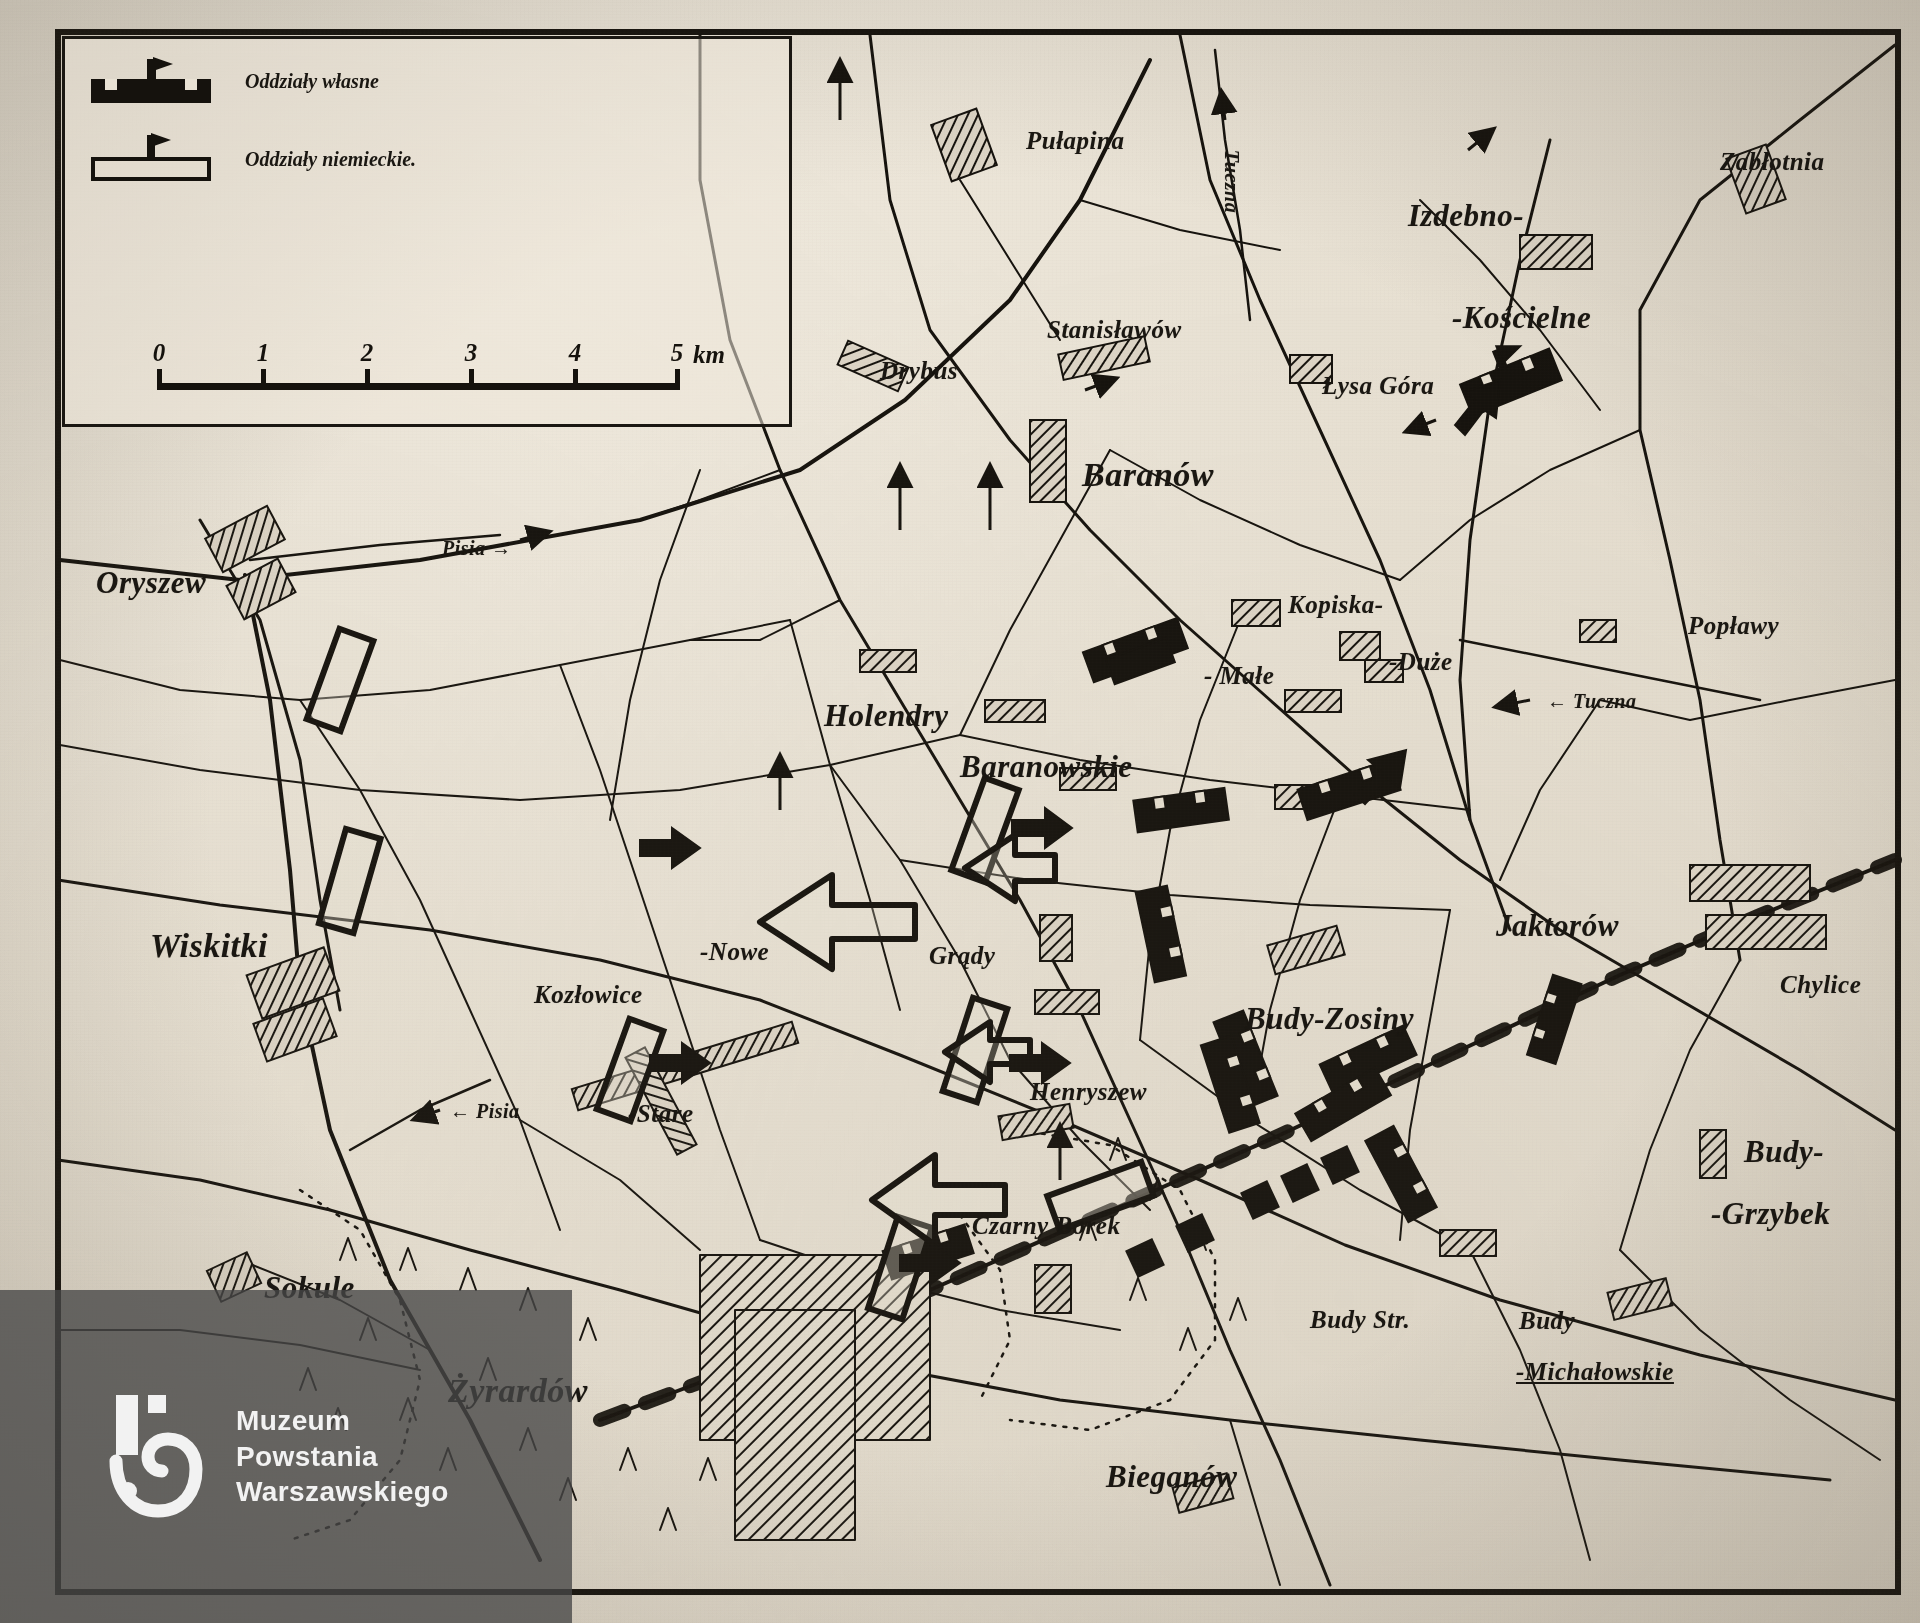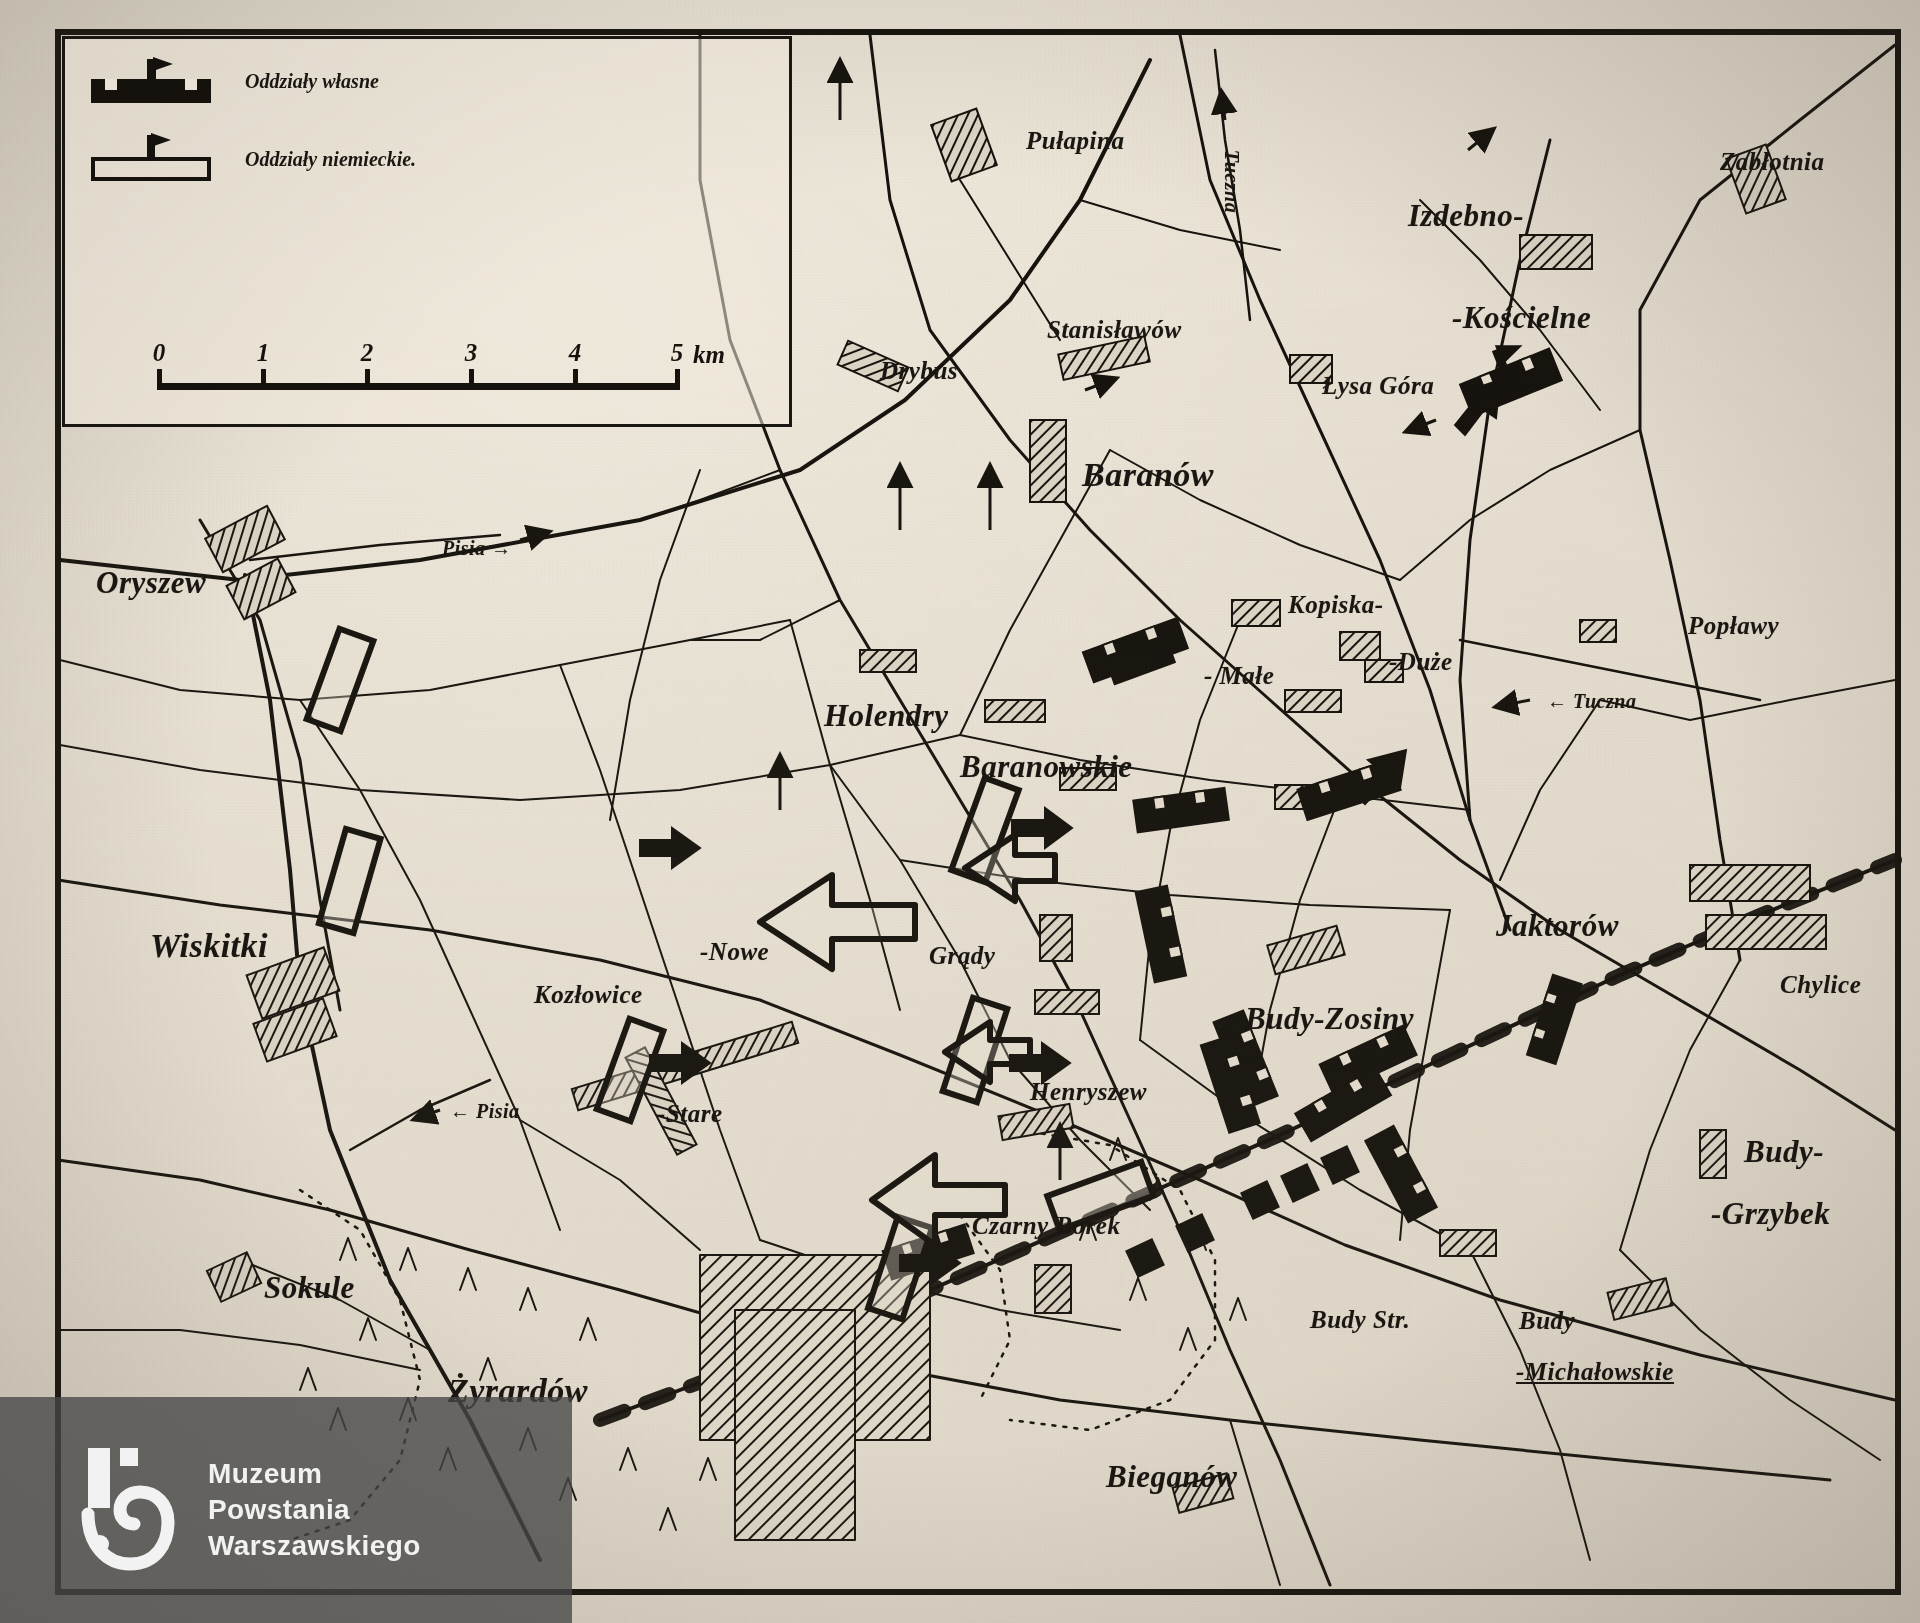--- a/index.html
+++ b/index.html
@@ -156,24 +156,24 @@
   #km-label {
     position: absolute; left: 588px; top: 2px;
     font-family: "Liberation Serif", serif; font-style: italic; font-weight: 700;
     font-size: 25px; color: #15120d;
   }
 
   
   #watermark {
     position: absolute;
     left: 0; bottom: 0;
-    width: 572px; height: 226px;
+    width: 572px; height: 333px;
     background: rgba(70,70,70,.78);
     display: flex; align-items: center; gap: 18px;
-    padding-left: 70px;
+    padding-left: 98px;
     box-sizing: border-box;
   }
   #wm-logo { width: 120px; height: 140px; flex: none; }
   #wm-text {
     font-family: "Liberation Sans", sans-serif;
     color: #f2f2f2;
     font-size: 28px;
     font-weight: 700;
     line-height: 1.28;
     letter-spacing: .4px;
@@ -523,21 +523,21 @@
       <div class="lbl lg" style="left: 824px; top: 698px;">Holendry</div>
       <div class="lbl lg" style="left: 960px; top: 749px; font-family: Liberation Serif, serif;">Baranowskie</div>
       <div class="lbl lg" style="left: 1496px; top: 908px;">Jaktorów</div>
       <div class="lbl md" style="left: 1780px; top: 971px;">Chylice</div>
       <div class="lbl md" style="left: 700px; top: 938px;">-Nowe</div>
       <div class="lbl xl" style="left: 150px; top: 927px;">Wiskitki</div>
       <div class="lbl md" style="left: 929px; top: 942px;">Grądy</div>
       <div class="lbl md" style="left: 534px; top: 981px;">Kozłowice</div>
       <div class="lbl lg" style="left: 1245px; top: 1001px;">Budy-Zosiny</div>
       <div class="lbl md" style="left: 1030px; top: 1078px;">Henryszew</div>
-      <div class="lbl md" style="left: 657px; top: 1100px;">-Stare</div>
+      <div class="lbl md" style="left: 628px; top: 1100px;">-Stare</div>
       <div class="lbl lg" style="left: 1744px; top: 1134px;">Budy-</div>
       <div class="lbl lg" style="left: 1711px; top: 1196px;">-Grzybek</div>
       <div class="lbl md" style="left: 972px; top: 1212px;">Czarny Borek</div>
       <div class="lbl lg" style="left: 264px; top: 1270px;">Sokule</div>
       <div class="lbl md" style="left: 1310px; top: 1306px;">Budy Str.</div>
       <div class="lbl md" style="left: 1519px; top: 1307px;">Budy</div>
       <div class="lbl md" style="left: 1516px; top: 1358px; text-decoration: underline;">-Michałowskie</div>
       <div class="lbl xl" style="left: 448px; top: 1372px;">Żyrardów</div>
       <div class="lbl lg" style="left: 1106px; top: 1459px;">Bieganów</div>
       <div class="lbl riv" style="left: 442px; top: 537px;">Pisia →</div>

